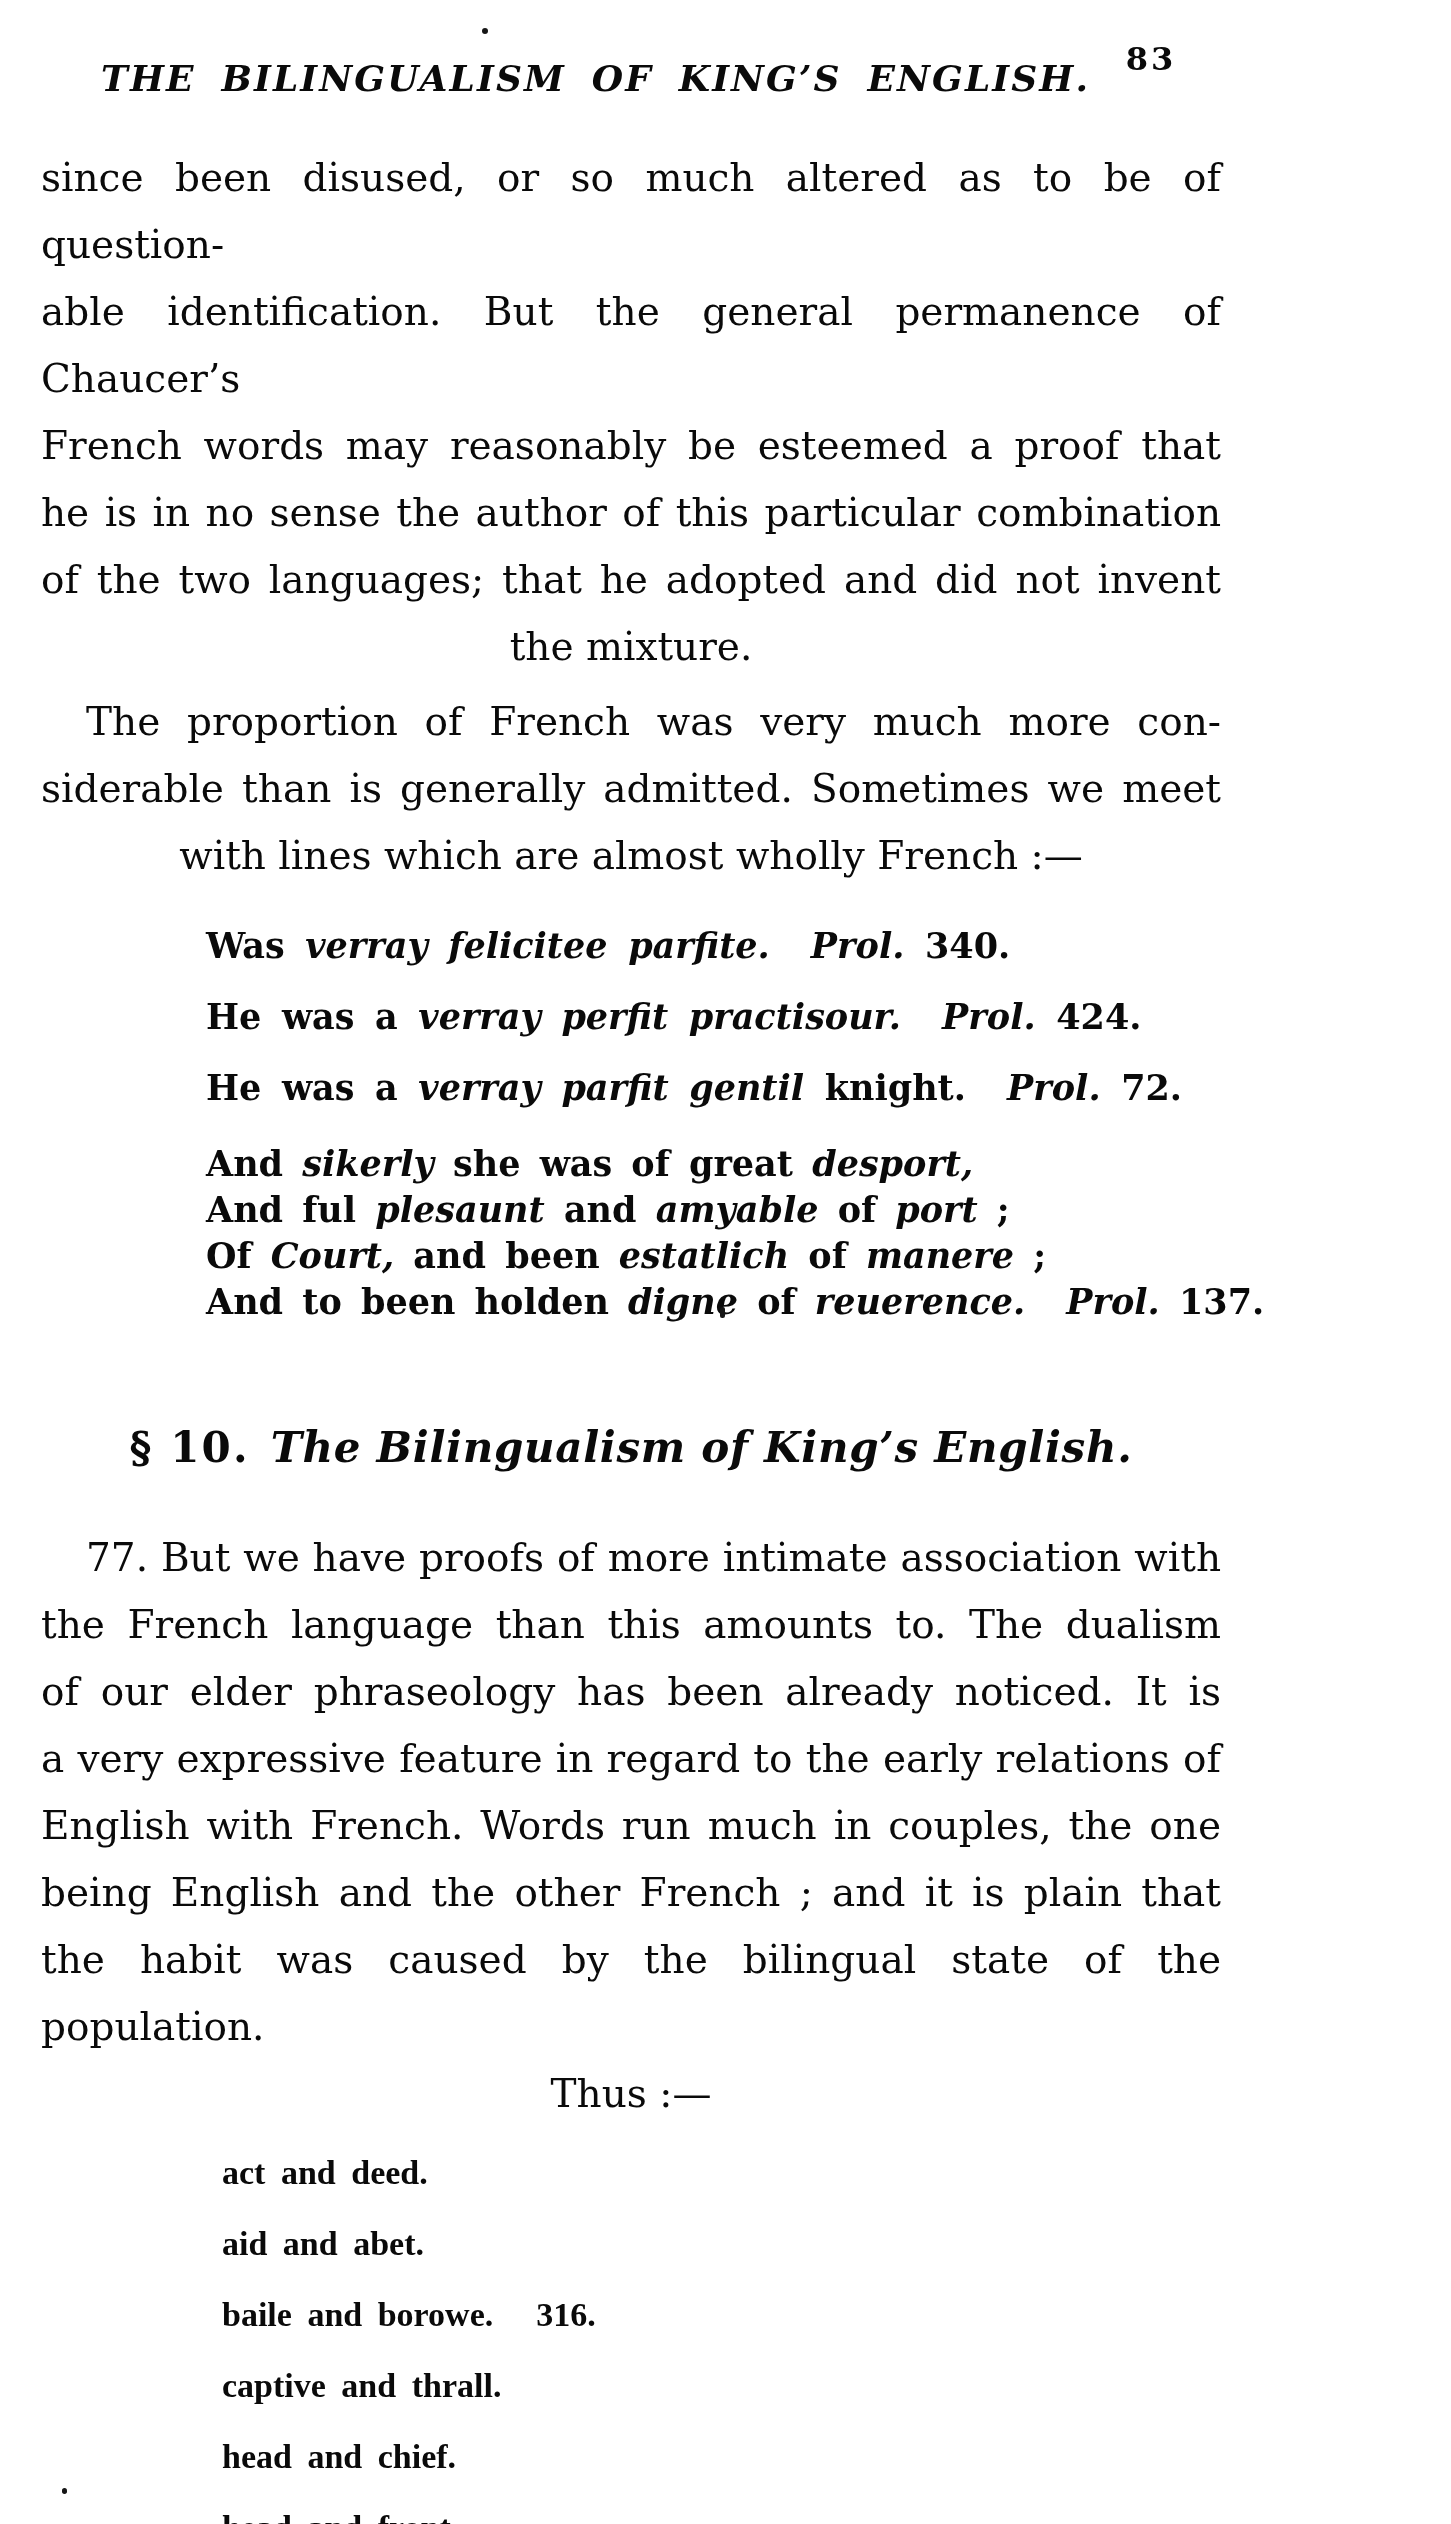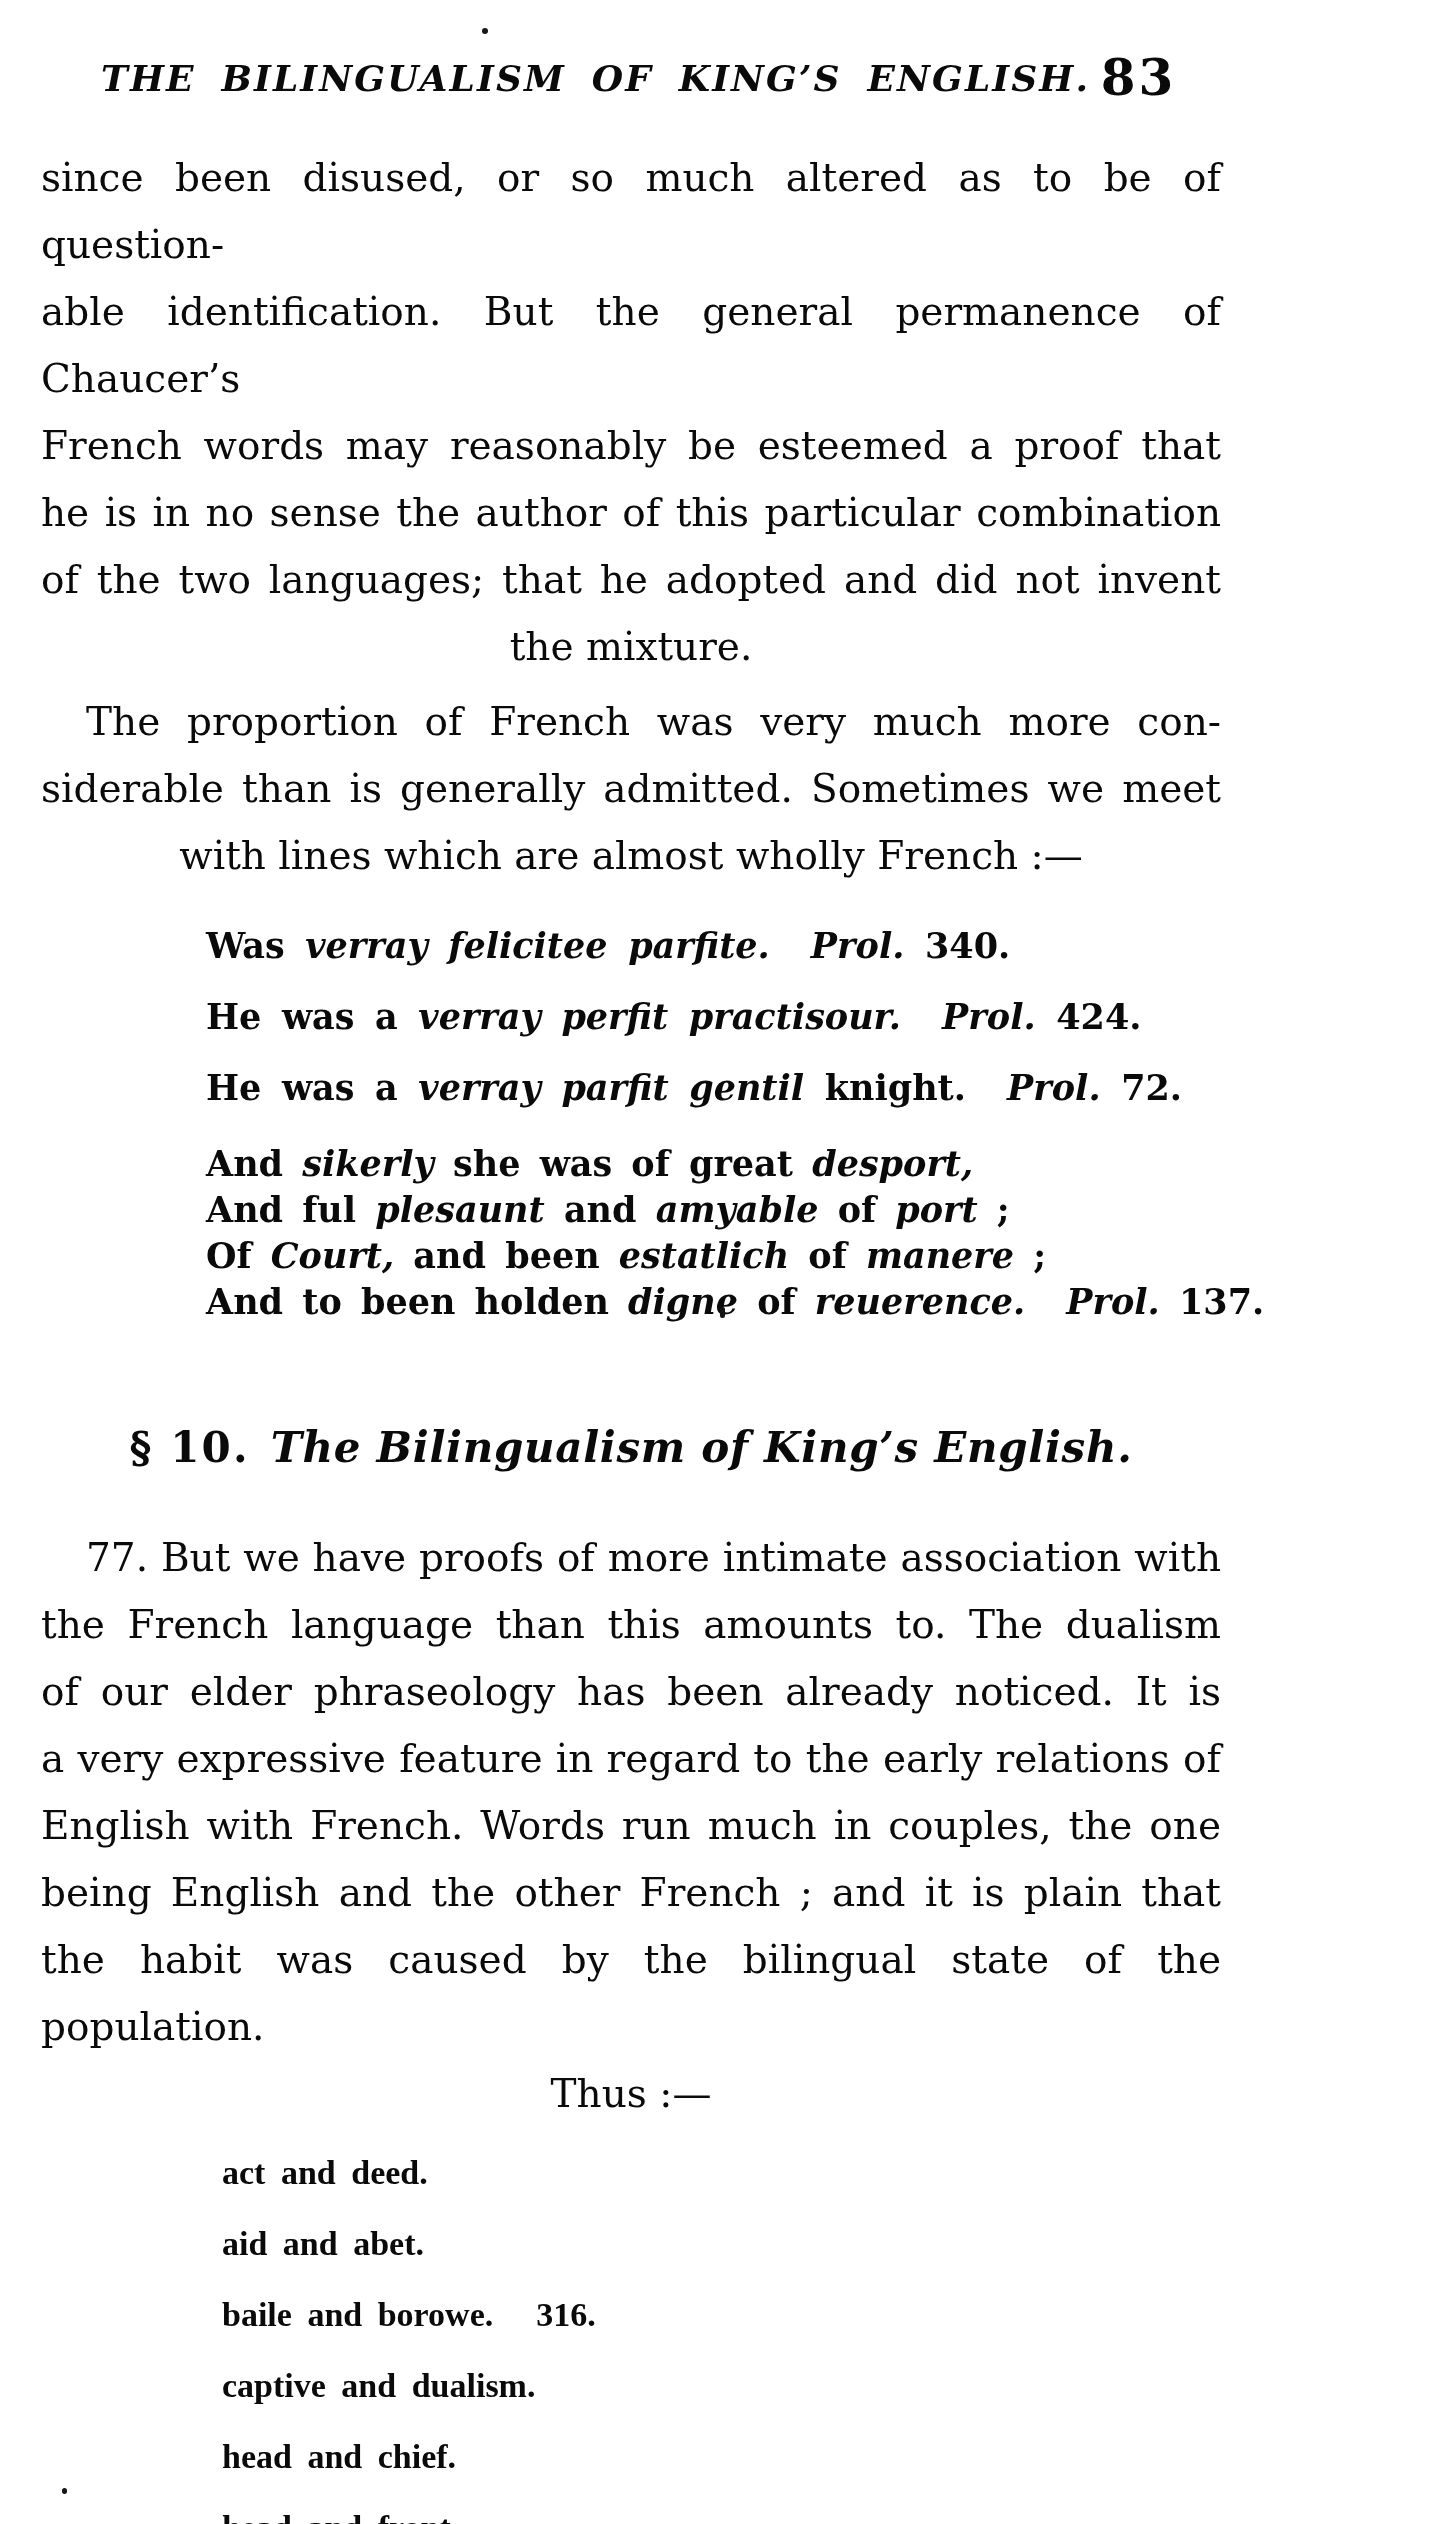--- a/index.html
+++ b/index.html
@@ -12,22 +12,22 @@
   }
   .content{padding:0 62px 0 41px;}
   
   .header{position:relative;height:113px;}
   .header .title{
     position:absolute;left:47%;top:57px;transform:translateX(-50%);
     font-style:italic;font-weight:700;font-size:36px;
     letter-spacing:2.1px;word-spacing:11.2px;white-space:nowrap;
   }
   .header .pagenum{
-    position:absolute;right:45px;top:48px;
-    font-size:50px;font-weight:700;letter-spacing:2.8px;
+    position:absolute;right:45px;top:40px;
+    font-size:32px;font-weight:700;letter-spacing:2.8px;
   }
   
   .para{font-size:39px;line-height:67px;}
   .line{text-align:center;}
   .jl{text-align:justify;text-align-last:justify;text-justify:inter-word;}
   .ind .line:first-child{text-indent:45px;}
   .p1{margin-top:31px;}
   .p2{margin-top:8.4px;}
   .p77{margin-top:52px;}
   
@@ -110,21 +110,21 @@
         <div class="line jl">English with French.  Words run much in couples, the one</div>
         <div class="line jl">being English and the other French ; and it is plain that</div>
         <div class="line jl">the habit was caused by the bilingual state of the population.</div>
         <div class="line">Thus :—</div>
       </div>
 
     <div class="pairs">
         <div class="pline"><span>act and deed.</span></div>
         <div class="pline"><span>aid and abet.</span></div>
         <div class="pline"><span>baile and borowe.</span><span class="gap2"></span><span>316.</span></div>
-        <div class="pline"><span>captive and dualism.</span></div>
+        <div class="pline"><span>captive and thrall.</span></div>
         <div class="pline"><span>head and chief.</span></div>
         <div class="pline"><span>head and front.</span></div>
       </div>
 
     <div class="footer">G 2</div>
 
   </div>
 </div>
 
 

